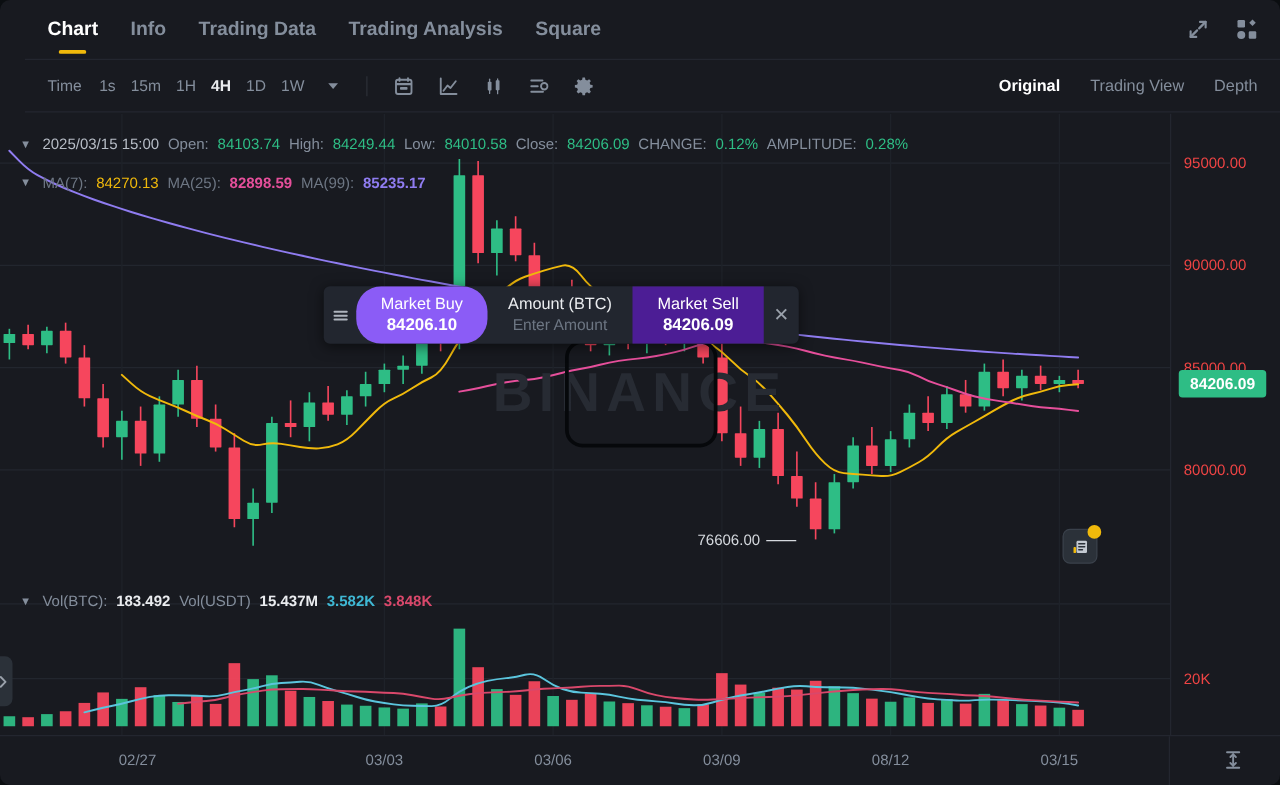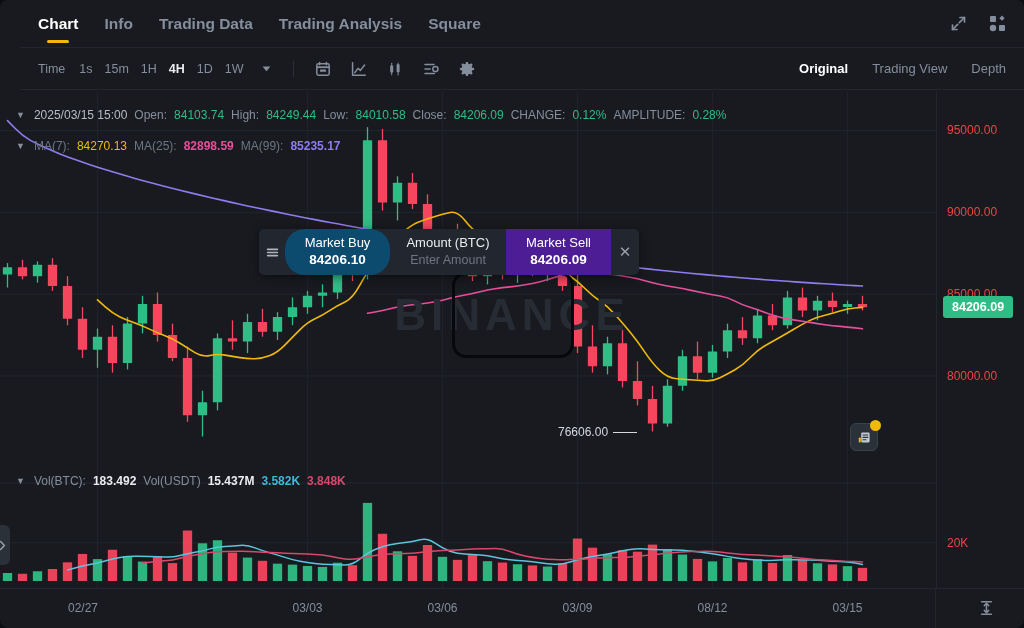--- a/index.html
+++ b/index.html
@@ -159,21 +159,21 @@
     cursor: grab; color: #aeb4bd;
   }
   .order-btn {
     width: 105px;
     display: flex; flex-direction: column;
     align-items: center; justify-content: center;
     color: #ffffff; cursor: pointer; line-height: 1.25;
   }
   .order-btn .ob-t { font-size: 13px; }
   .order-btn .ob-p { font-size: 13.5px; font-weight: bold; }
-  #buy-btn  { background: #0c4a6e; border-radius: 20px; }
+  #buy-btn  { background: #8b5cf6; border-radius: 20px; }
   #sell-btn { background: #4c1d95; }
   #amount-field {
     width: 116px;
     display: flex; flex-direction: column;
     align-items: center; justify-content: center;
     line-height: 1.3; cursor: text;
   }
   #amount-field .af-t { font-size: 13px; color: #eaecef; }
   #amount-field .af-p { font-size: 12.5px; color: #6d7683; }
   #order-close {
@@ -609,21 +609,21 @@
   <div id="time-axis">
     <div id="time-axis-divider"></div>
     <span id="axis-reset-icon">
       <svg width="15" height="16" viewBox="0 0 15 16" fill="none" stroke="currentColor" stroke-width="1.5" stroke-linecap="round">
         <path d="M2.6 1.8h9.8M2.6 14.2h9.8"></path>
         <path d="M7.5 3.4v9.2"></path>
         <path d="M5.3 5.6 7.5 3.4l2.2 2.2"></path>
         <path d="M5.3 10.4l2.2 2.2 2.2-2.2"></path>
       </svg>
     </span>
-  <span class="t-lab" style="left: 83px;">02/27</span>
+  <span class="t-lab" style="left: 110px;">02/27</span>
       <span class="t-lab" style="left: 307.5px;">03/03</span>
       <span class="t-lab" style="left: 442.5px;">03/06</span>
       <span class="t-lab" style="left: 577.5px;">03/09</span>
       <span class="t-lab" style="left: 712.5px;">08/12</span>
       <span class="t-lab" style="left: 847.5px;">03/15</span>
     </div>
 
 </div>
 
 </body></html>

